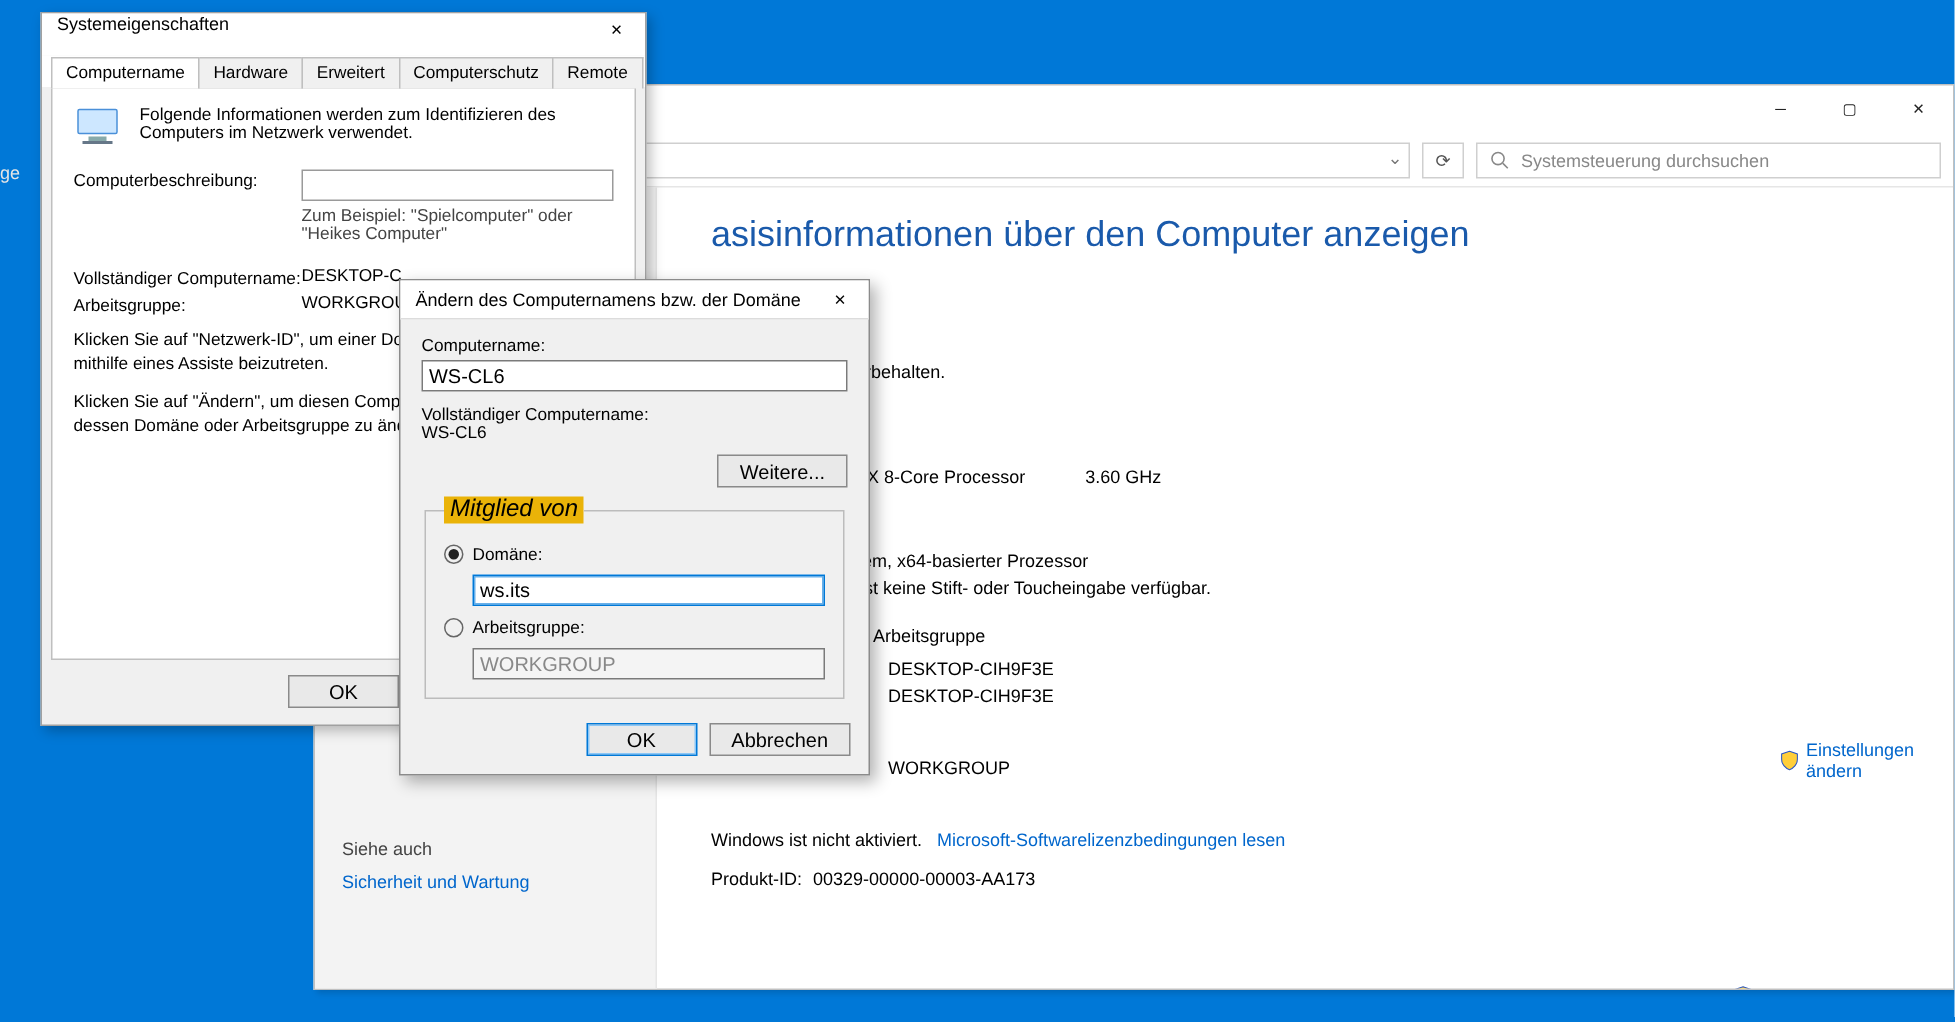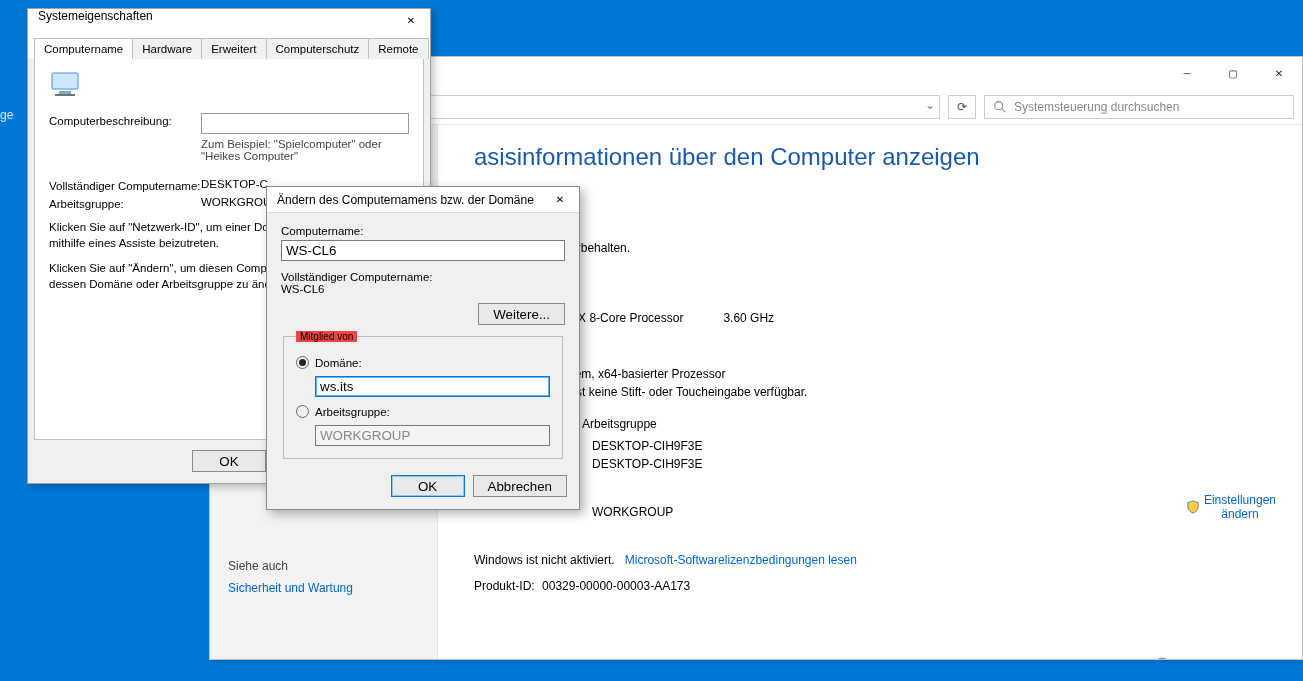--- a/index.html
+++ b/index.html
@@ -20,21 +20,21 @@
   .cp-main { flex:1; padding:18px 26px 18px 36px; position:relative; overflow:hidden;}
   .cp-h1 { color:#1a5aab; font-size:24px; margin:0 0 18px; font-weight:400;}
   .win10-logo { position:absolute; right:10px; top:134px; display:flex; align-items:center; gap:14px;}
   .win10-logo .sq { width:56px; height:56px; display:grid; grid-template:1fr 1fr/1fr 1fr; gap:4px; transform:perspective(180px) rotateY(-12deg);}
   .win10-logo .sq div{ background:#0078d7;}
   .win10-logo .txt{ color:#0078d7; font-size:34px; font-weight:300;}
   .cp-row{ display:flex; margin-bottom:4px; }
   .cp-link{ color:#0066cc; cursor:pointer; }
   .cp-section-title{ margin:18px 0 8px; }
   .shield{ display:inline-block; vertical-align:middle; margin-right:2px;}
-  .cp-rightlink{ position:absolute; right:26px; color:#0066cc; display:flex; align-items:center; gap:2px; text-align:center;}
+  .cp-rightlink{ position:absolute; right:26px; color:#0066cc; display:flex; align-items:center; gap:2px; text-align:left;}
   .cp-side-h{ color:#444; margin-bottom:8px;}
 
   
   .win-dialog{ position:absolute; left:27px; top:8px; width:404px; height:476px; background:#f0f0f0; border:1px solid #a1a1a1; box-shadow: 3px 3px 8px rgba(0,0,0,.25);}
   .dlg-title{ height:28px; display:flex; align-items:flex-start; justify-content:space-between; padding:0 4px 0 10px; background:#fff;}
   .dlg-close{ width:30px;height:22px;display:flex;align-items:center;justify-content:center;font-family:"Segoe UI Symbol"; font-size:10px;}
   .dlg-tabs{ display:flex; padding-left:6px; background:#fff;}
   .dlg-tab{ padding:4px 9px 4px; border:1px solid #bfbfbf; border-bottom:none; margin-right:-1px; background:#f0f0f0; font-size:11.5px; position:relative; top:1px;}
   .dlg-tab.active{ background:#fff; z-index:2; }
   .dlg-panel{ margin:0 6px 6px; background:#fff; border:1px solid #bfbfbf; height:382px; padding:12px 14px; font-size:11.5px;}
@@ -48,21 +48,21 @@
   .dlg-btnrow{ display:flex; justify-content:center; gap:10px; padding:4px 0 8px;}
   .btn{ height:22px; min-width:74px; padding:0 14px; border:1px solid #8a8a8a; background:#e9e9e9;}
   .btn.def{ border:1px solid #0078d7; box-shadow:inset 0 0 0 1px #8bc7f7;}
 
   
   .dom-dialog{ position:absolute; left:266px; top:186px; width:314px; background:#f0f0f0; border:1px solid #8b8b8b; box-shadow: 4px 4px 10px rgba(0,0,0,.3);}
   .dom-title{ height:26px; display:flex; align-items:center; justify-content:space-between; padding:0 4px 0 10px; background:#fff; border-bottom:1px solid #dcdcdc;}
   .dom-body{ padding:12px 14px 10px; font-size:11.5px;}
   .dom-in{ width:100%; height:21px; border:1px solid #7a7a7a; padding:1px 4px; background:#fff; margin-top:3px;}
   .dom-group{ border:1px solid #bcbcbc; padding:10px 12px 12px; margin-top:6px; position:relative;}
-  .dom-group legend{ background:#ef4444; padding:0 4px; font-size:10px;}
+  .dom-group legend{ background:#eab308; padding:0 4px; font-size:16px;font-style:italic;}
   .radio-row{ display:flex; align-items:center; gap:6px; margin:4px 0;}
   .radio{ width:13px;height:13px; border:1px solid #666; border-radius:50%; display:flex;align-items:center;justify-content:center;}
   .radio.on::after{ content:""; width:7px;height:7px;border-radius:50%;background:#222;}
   .dom-sub{ margin-left:19px;}
   .dom-sub .disabled{ background:#f4f4f4; color:#888;}
   .dom-btns{ display:flex; justify-content:flex-end; gap:8px; padding:6px 12px 12px;}
   .right-btn{ display:flex; justify-content:flex-end; margin-top:8px;}
   .hi{ border:1px solid #0078d7!important; box-shadow:0 0 0 1px #68b0ea inset;}
 
   
@@ -193,20 +193,21 @@
   </div>
   <div class="dlg-panel">
     <div class="dlg-intro">
       <span class="dlg-icon">
         <svg width="34" height="28" viewBox="0 0 34 28">
             <rect x="3" y="2" width="26" height="16" rx="1" fill="#cde7ff" stroke="#4a90d9"></rect>
             <rect x="10" y="20" width="12" height="3" fill="#8aa"></rect>
             <rect x="6" y="23" width="20" height="2" fill="#678"></rect>
           </svg>
       </span>
+      <span>Folgende Informationen werden zum Identifizieren des Computers im Netzwerk verwendet.</span>
     </div>
     <div class="dlg-field">
       <div class="l">Computerbeschreibung:</div>
       <input class="dlg-input" style="">
     </div>
     <div class="dlg-hint">Zum Beispiel: "Spielcomputer" oder "Heikes Computer"</div>
     <div class="dlg-field">
       <div class="l">Vollständiger Computername:</div>
       <div>DESKTOP-C</div>
     </div>

